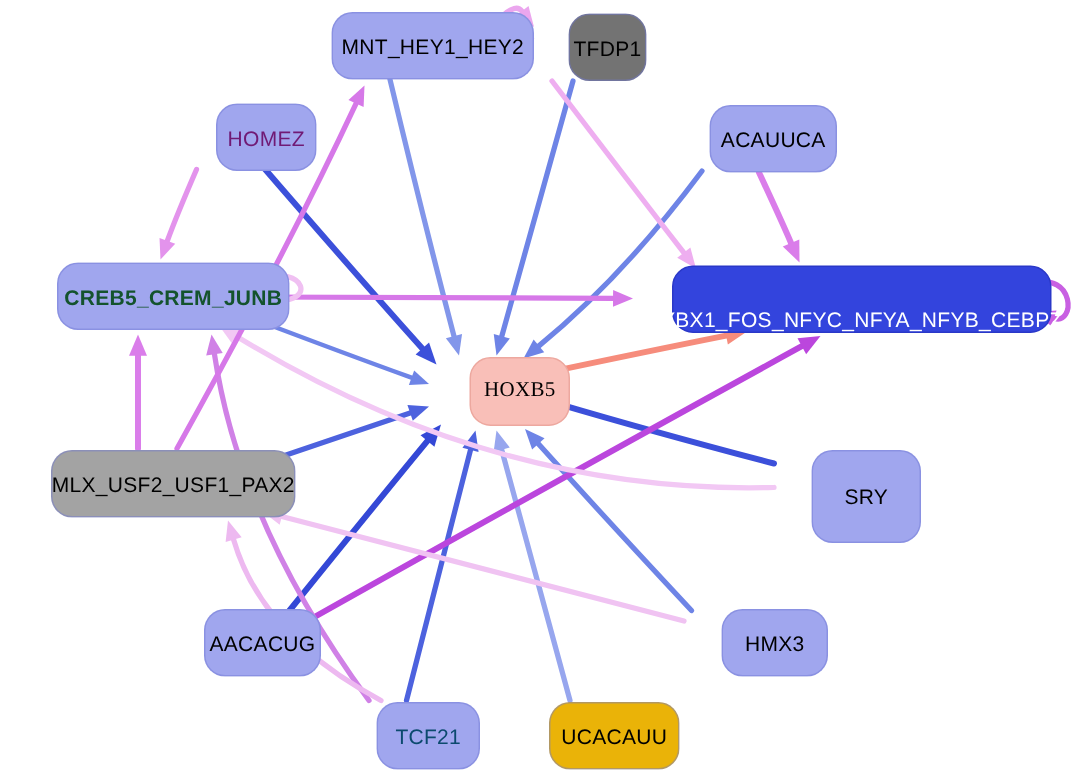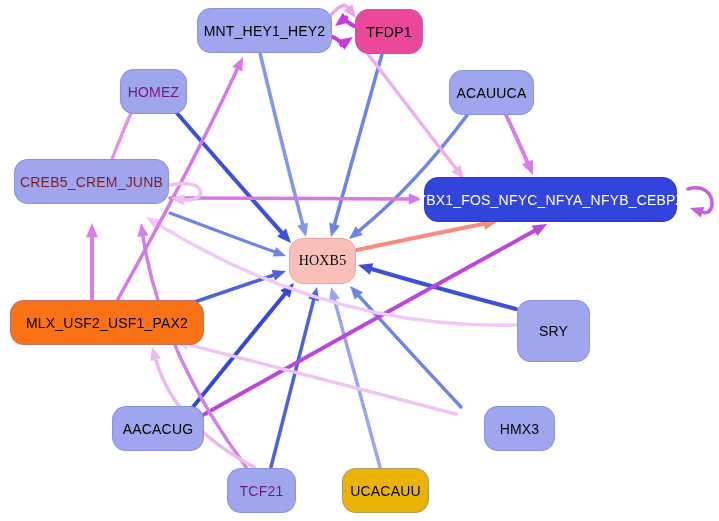--- a/index.html
+++ b/index.html
@@ -5,21 +5,21 @@
   html,body{margin:0;padding:0;background:#ffffff;}
   .canvas{
     position:relative;width:719px;height:521px;background:#ffffff;
     overflow:hidden;font-family:"Liberation Sans",sans-serif;
   }
   #edge-layer{position:absolute;left:0;top:0;z-index:1;}
   .node{
     position:absolute;z-index:2;display:flex;align-items:center;justify-content:center;
     border-radius:14px;font-size:14px;color:#000;text-align:center;
     border:1px solid rgba(110,120,210,0.45);box-sizing:border-box;
-    white-space:nowrap;cursor:default;letter-spacing:0.2px;
+    white-space:nowrap;cursor:default;letter-spacing:0.2px;margin-left:24px;
   }
 </style>
 </head>
 <body>
 
 <div class="canvas">
   <svg id="edge-layer" width="719" height="521" viewBox="0 0 719 521">
       <path d="M 176 112 Q 233 178, 281.5458157578904 232.40479352177377" fill="none" stroke="#3c50da" stroke-width="4" stroke-linecap="round"></path>
       <polygon points="291,243 277.0689679501892,236.3995192578764 286.02266356559164,228.41006778567115" fill="#3c50da"></polygon>
       <path d="M 260 53 Q 282 145, 302.64278876794486 224.13069027712197" fill="none" stroke="#8296ea" stroke-width="3.5" stroke-linecap="round"></path>
@@ -74,50 +74,50 @@
       <polygon points="356,18 343.49236865046055,10.821575171110483 352.3494584881563,4.048506471696095" fill="#eba6ee"></polygon>
       <path d="M 688 189 C 717 181, 717 217, 702.6174878640718 212.20582928802395" fill="none" stroke="#c85fe2" stroke-width="3.5" stroke-linecap="round"></path>
       <polygon points="690,208 704.3804576596157,206.91691990139233 700.8545180685279,217.49473867465557" fill="#c85fe2"></polygon>
       <path d="M 170 185 C 208 177, 208 203, 184.1801993244573 199.78110801681856" fill="none" stroke="#f0c0f2" stroke-width="3.5" stroke-linecap="round"></path>
       <polygon points="171,198 184.92679159466508,194.25632521728102 183.43360705424953,205.3058908163561" fill="#f0c0f2"></polygon>
     </svg>
   <div id="node-layer">
       <div class="node" style="left: 197px; top: 8px; width: 135px; height: 45px; background: rgb(160, 166, 238); color: rgb(0, 0, 0);">
         <span>MNT_HEY1_HEY2</span>
       </div>
-      <div class="node" style="left: 355px; top: 9px; width: 68px; height: 45px; background: #ec4899; color: rgb(0, 0, 0);">
+      <div class="node" style="left: 355px; top: 9px; width: 52px; height: 45px; background: #737373; color: rgb(0, 0, 0);">
         <span>TFDP1</span>
       </div>
       <div class="node" style="left: 120px; top: 69px; width: 67px; height: 45px; background: rgb(160, 166, 238); color: #701a75;">
         <span>HOMEZ</span>
       </div>
       <div class="node" style="left: 449px; top: 70px; width: 85px; height: 45px; background: rgb(160, 166, 238); color: rgb(0, 0, 0); text-align: right;">
         <span>ACAUUCA</span>
       </div>
-      <div class="node" style="left: 14px; top: 159px; width: 155px; height: 45px; background: rgb(160, 166, 238); color: #7f1d1d;">
+      <div class="node" style="left: 14px; top: 175px; width: 155px; height: 45px; background: rgb(160, 166, 238); color: #14532d; font-weight: bold;">
         <span>CREB5_CREM_JUNB</span>
       </div>
-      <div class="node" style="left: 424px; top: 177px; width: 253px; height: 45px; background: rgb(51, 68, 221); color: rgb(255, 255, 255); border: 1px solid rgb(42, 56, 200);">
+      <div class="node" style="left: 424px; top: 177px; width: 253px; height: 45px; background: rgb(51, 68, 221); color: rgb(255, 255, 255); border: 1px solid rgb(42, 56, 200); align-items: flex-end;">
         <span>YBX1_FOS_NFYC_NFYA_NFYB_CEBPZ</span>
       </div>
       <div class="node" style="left: 289px; top: 238px; width: 67px; height: 46px; background: rgb(249, 191, 184); color: rgb(0, 0, 0); border: 1px solid rgb(237, 168, 159); font-family: Liberation Serif, serif;">
         <span>HOXB5</span>
       </div>
-      <div class="node" style="left: 10px; top: 300px; width: 194px; height: 45px; background: #f97316; color: rgb(0, 0, 0);">
+      <div class="node" style="left: 10px; top: 300px; width: 163px; height: 45px; background: #a3a3a3; color: rgb(0, 0, 0);">
         <span>MLX_USF2_USF1_PAX2</span>
       </div>
       <div class="node" style="left: 517px; top: 300px; width: 73px; height: 62px; background: rgb(160, 166, 238); color: rgb(0, 0, 0);">
         <span>SRY</span>
       </div>
-      <div class="node" style="left: 112px; top: 406px; width: 92px; height: 45px; background: rgb(160, 166, 238); color: rgb(0, 0, 0);">
+      <div class="node" style="left: 112px; top: 406px; width: 78px; height: 45px; background: rgb(160, 166, 238); color: rgb(0, 0, 0);">
         <span>AACACUG</span>
       </div>
-      <div class="node" style="left: 484px; top: 406px; width: 71px; height: 45px; background: rgb(160, 166, 238); color: rgb(0, 0, 0);">
+      <div class="node" style="left: 457px; top: 406px; width: 71px; height: 45px; background: rgb(160, 166, 238); color: rgb(0, 0, 0);">
         <span>HMX3</span>
       </div>
-      <div class="node" style="left: 227px; top: 468px; width: 69px; height: 45px; background: rgb(160, 166, 238); color: #701a75;">
+      <div class="node" style="left: 227px; top: 468px; width: 69px; height: 45px; background: rgb(160, 166, 238); color: #0c4a6e;">
         <span>TCF21</span>
       </div>
       <div class="node" style="left: 342px; top: 468px; width: 87px; height: 45px; background: #eab308; color: rgb(0, 0, 0);">
         <span>UCACAUU</span>
       </div>
     </div>
 </div>
 
 </body></html>

